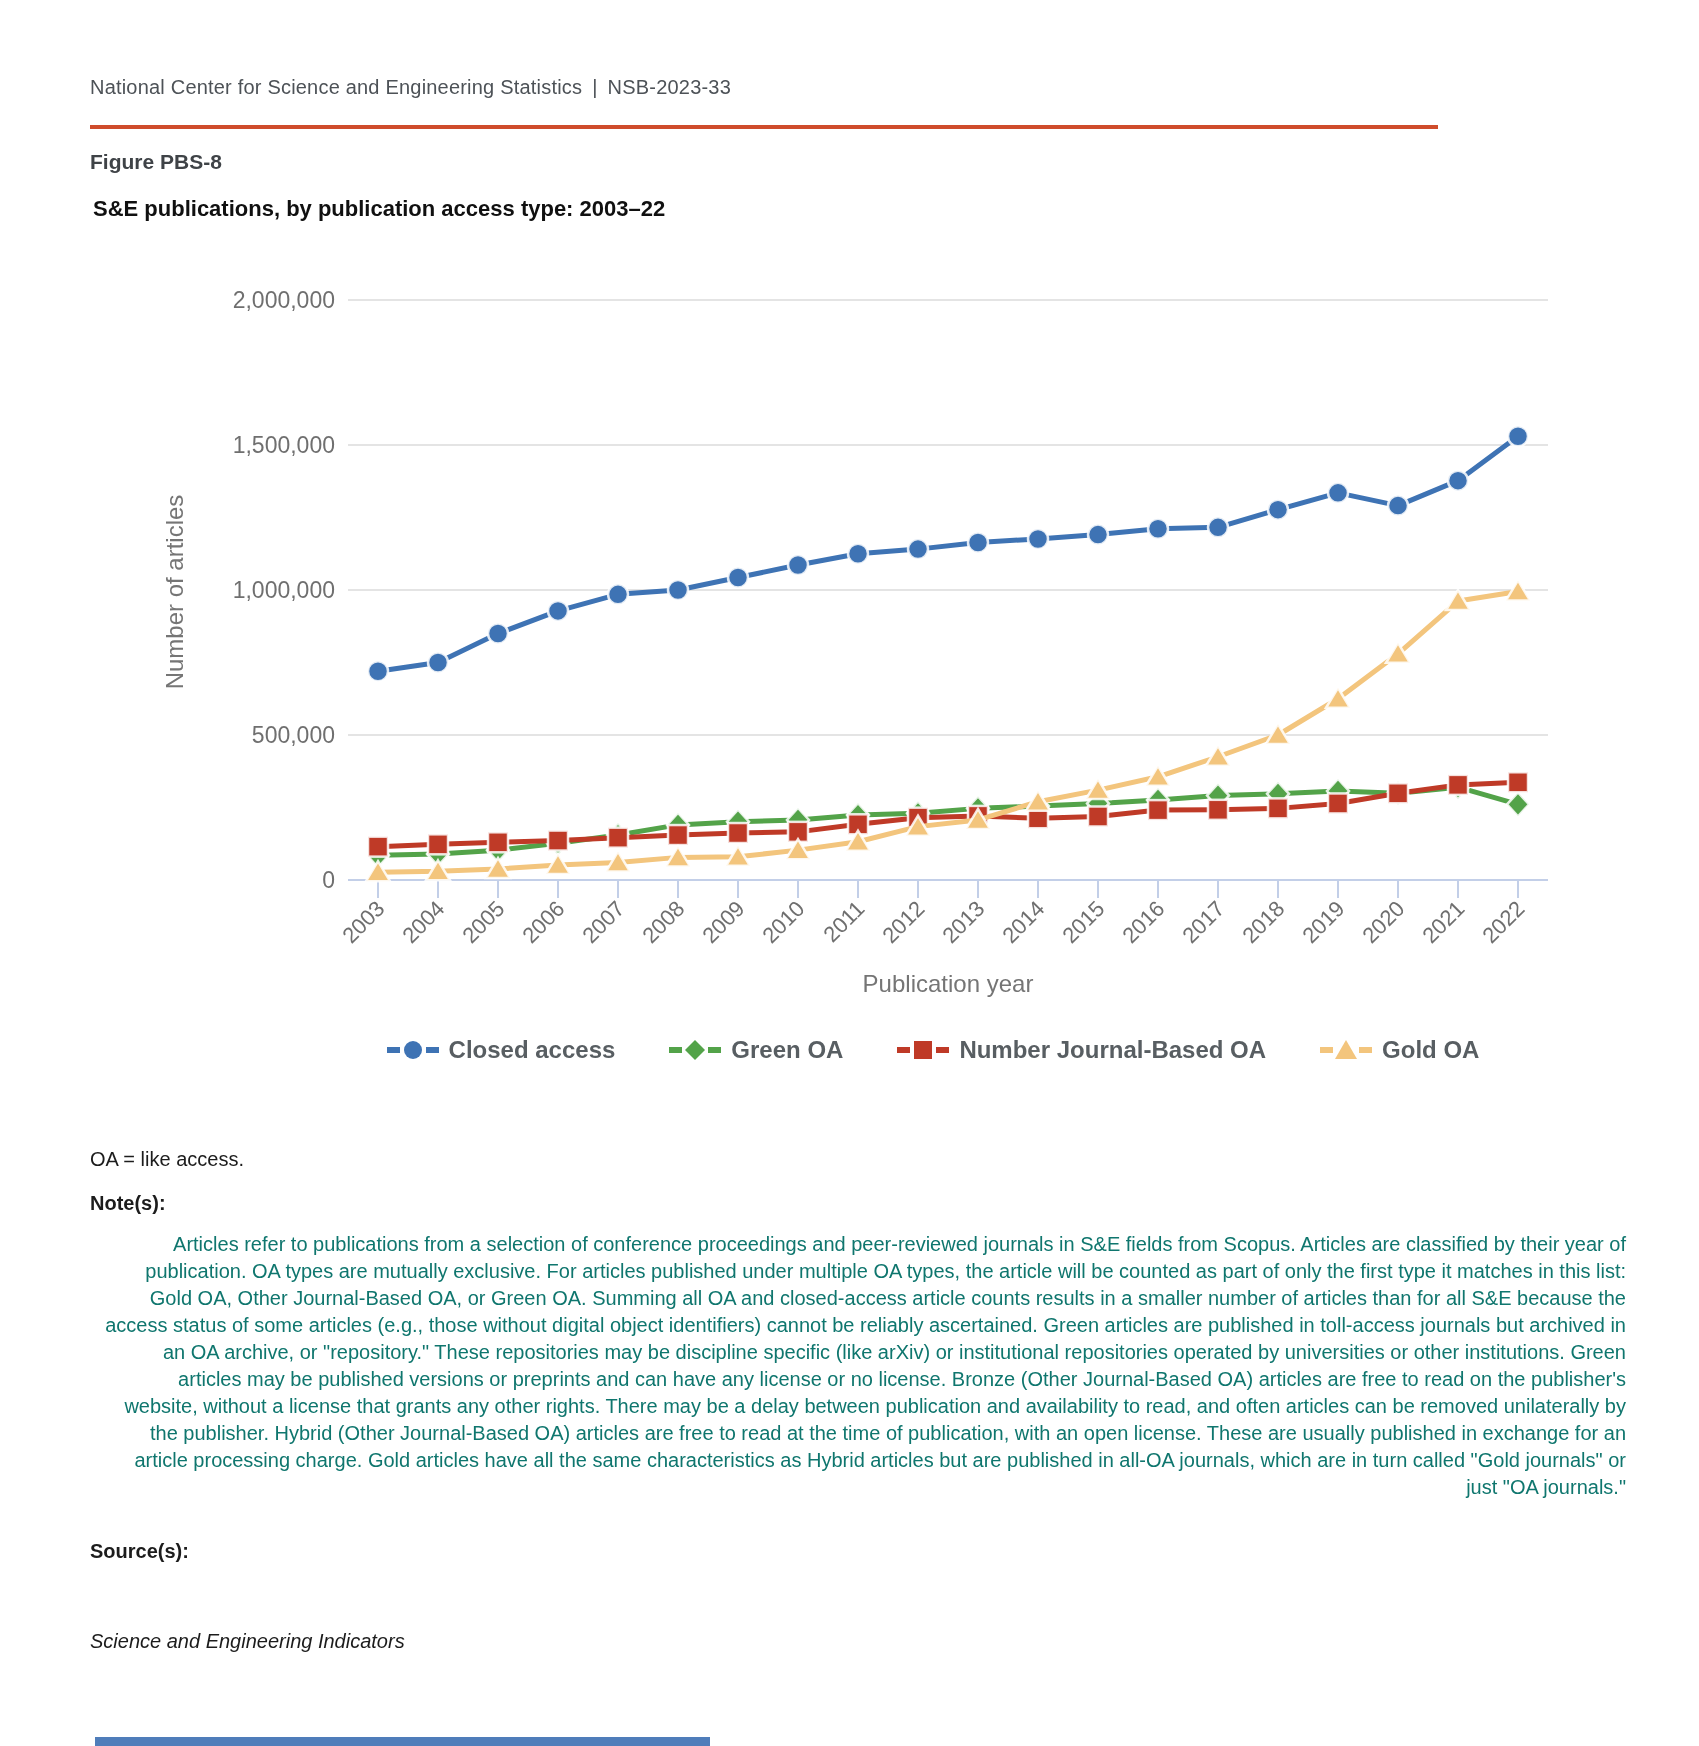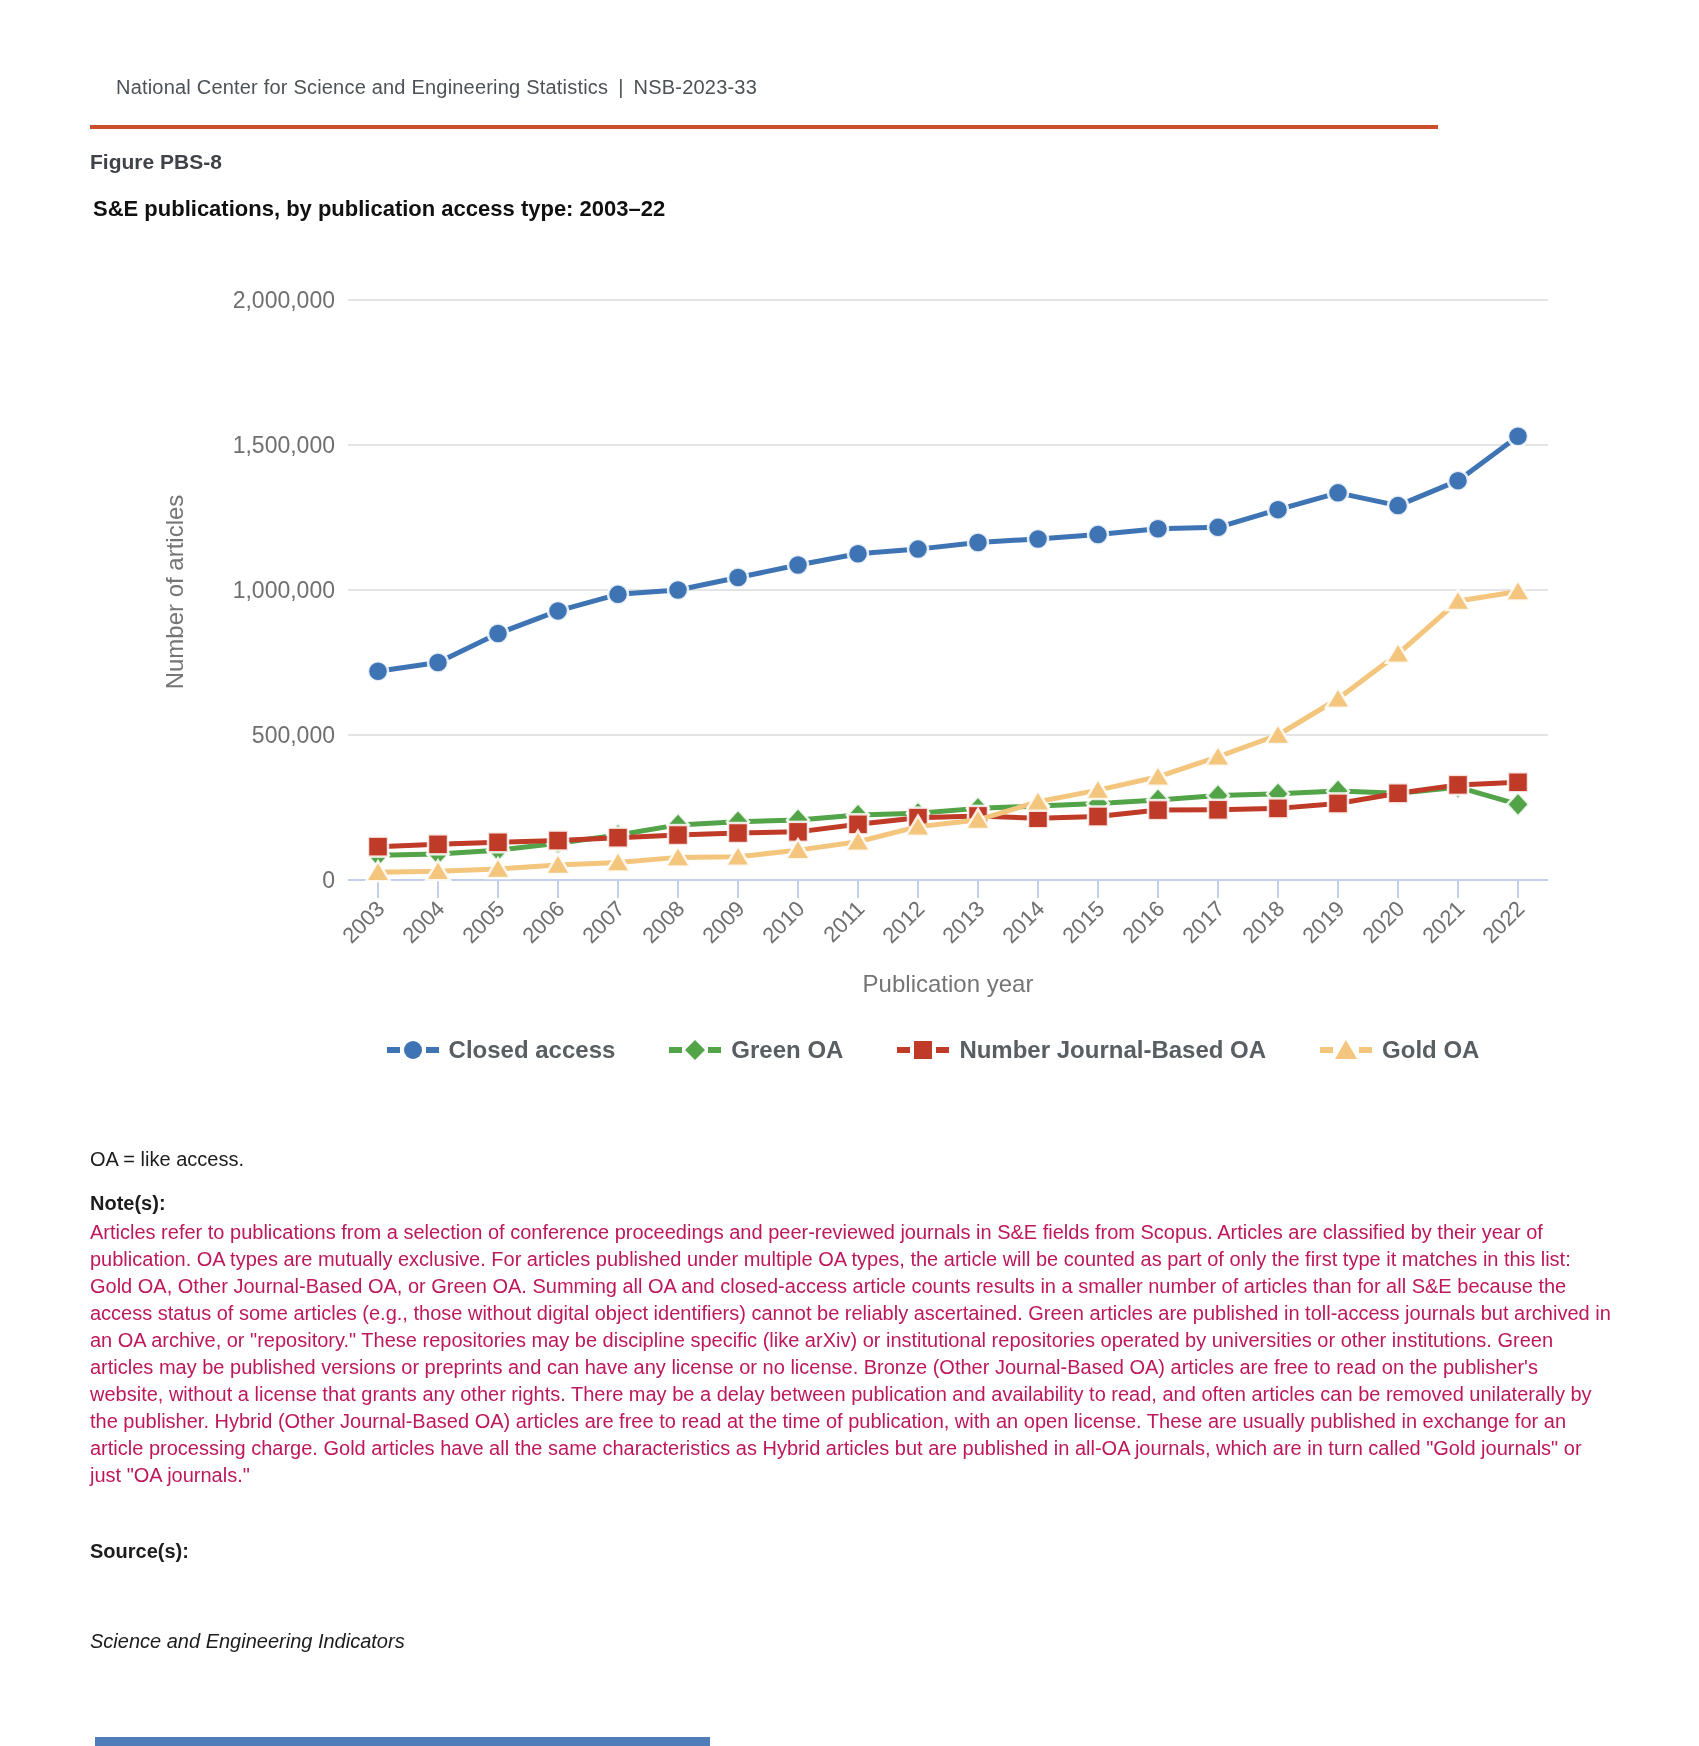--- a/index.html
+++ b/index.html
@@ -6,21 +6,21 @@
   .page{
     position:relative;
     width:1699px;height:1746px;
     background:#ffffff;
     font-family:"Liberation Sans", sans-serif;
     color:#212121;
     overflow:hidden;
   }
   .kicker{
     position:absolute;left:90px;top:76px;
-    font-size:20px;font-weight:500;color:#4d5257;letter-spacing:.2px;margin-left:26px;
+    font-size:20px;font-weight:500;color:#4d5257;letter-spacing:.2px;
   }
   .kicker .sep{margin:0 10px;color:#4d5257;}
   .rule{
     position:absolute;left:90px;top:125px;width:1348px;height:4px;
     background:#cf4c2b;
   }
   .fig-label{
     position:absolute;left:90px;top:150px;
     font-size:21px;font-weight:bold;color:#3f4347;
   }
@@ -41,22 +41,22 @@
   .abbrev{
     position:absolute;left:90px;top:1148px;
     font-size:20px;color:#1c1c1c;
   }
   .notes-label,.sources-label{
     position:absolute;left:90px;
     font-size:20px;font-weight:bold;color:#1c1c1c;text-align:center;
   }
   .notes-label{top:1192px;}
   .notes{
-    position:absolute;left:90px;top:1219px;width:1524px;margin:0;
-    font-size:20px;line-height:27px;color:#be185d;
+    position:absolute;left:90px;top:1219px;width:1524px;margin:12px;
+    font-size:20px;line-height:27px;color:#0f766e;text-align:right;
   }
   .sources-label{top:1540px;}
   .sources{
     position:absolute;left:90px;top:1567px;width:1524px;margin:0;
     font-size:20px;line-height:27px;color:#1c1c1c;
   }
   .pub-italic{
     position:absolute;left:90px;top:1630px;margin:0;
     font-size:20px;font-style:italic;color:#1c1c1c;
   }

